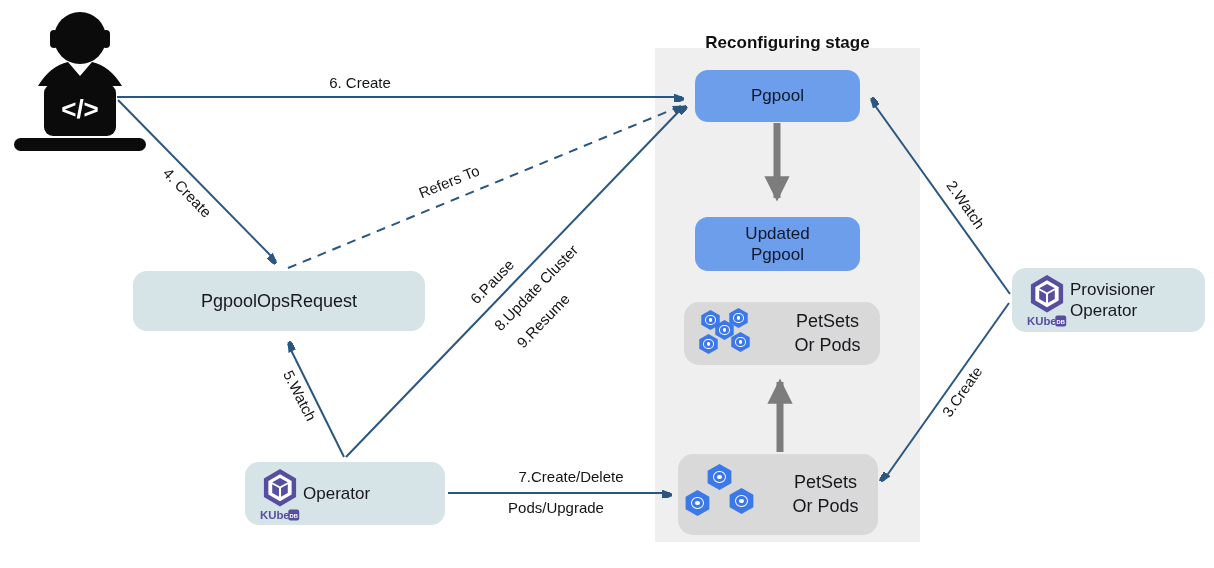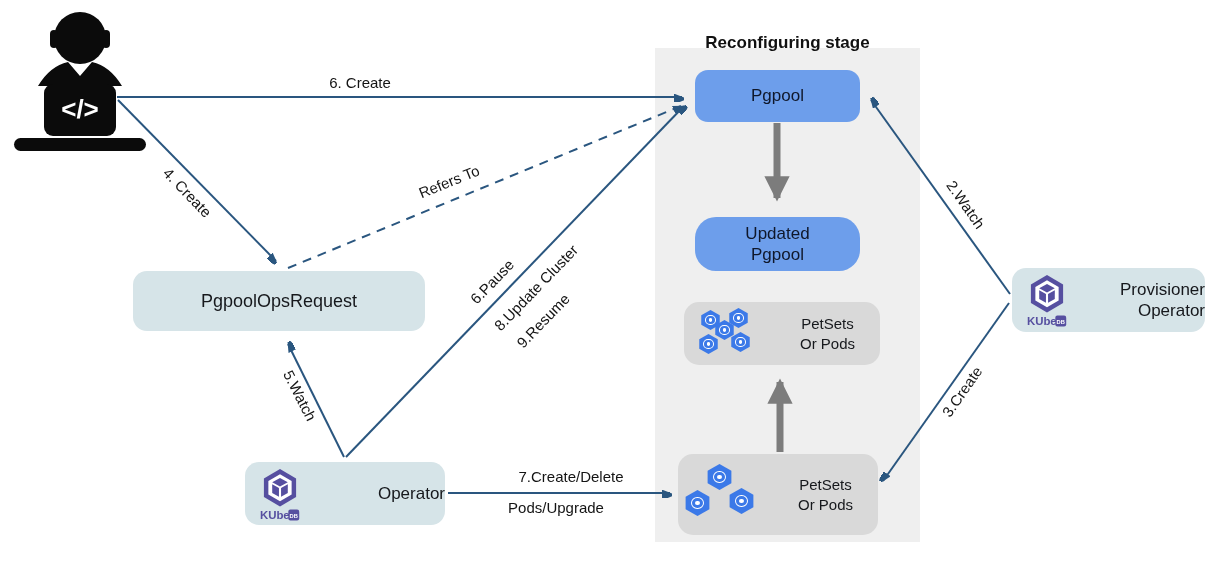--- a/index.html
+++ b/index.html
@@ -8,31 +8,31 @@
     font-family:"Liberation Sans","DejaVu Sans",sans-serif;
     overflow:hidden;color:#161616;
   }
   .abs{position:absolute;}
   
   .panel{left:655px;top:48px;width:265px;height:494px;background:#efefef;z-index:1;}
   .stage-title{left:655px;top:20px;width:265px;text-align:center;font-size:17px;font-weight:700;color:#111;z-index:4;margin-top:13px;}
   
   .node{display:flex;align-items:center;justify-content:center;text-align:center;z-index:2;}
   .blue{background:#6d9eeb;border-radius:13px;font-size:17px;color:#0f172a;}
-  .gray{background:#d9d9d9;border-radius:15px;font-size:15px;color:#16181c;}
+  .gray{background:#d9d9d9;border-radius:15px;font-size:18px;color:#16181c;}
   .teal{background:#d6e4e8;border-radius:14px;font-size:17px;color:#16181c;}
   .pgpool{left:695px;top:70px;width:165px;height:52px;}
-  .updated{left:695px;top:217px;width:165px;height:54px;line-height:1.25;border-radius:21px;}
+  .updated{left:695px;top:217px;width:165px;height:54px;line-height:1.25;}
   .petsets-top{left:684px;top:302px;width:196px;height:63px;justify-content:flex-end;padding-right:0;}
   .petsets-bottom{left:678px;top:454px;width:200px;height:81px;justify-content:flex-end;}
   .petsets-label{width:105px;line-height:1.3;}
   .opsrequest{left:133px;top:271px;width:292px;height:60px;font-size:18px;}
   .opsmanager{left:245px;top:462px;width:200px;height:63px;line-height:1.25;justify-content:flex-start;}
   .provisioner{left:1012px;top:268px;width:193px;height:64px;line-height:1.25;justify-content:flex-start;}
-  .op-text{flex:1;text-align:right;}
+  .op-text{flex:1;text-align:left;}
   .logo-wrap{width:46px;height:54px;margin-left:12px;flex:0 0 auto;}
   
   .pod{position:absolute;clip-path:polygon(50% 0,94% 26%,94% 74%,50% 100%,6% 74%,6% 26%);
        background:#3b79e8;display:flex;align-items:center;justify-content:center;}
   .pod .wheel{width:48%;height:48%;border:1.5px solid #fff;border-radius:50%;position:relative;box-sizing:border-box;}
   .pod .wheel::after{content:'';position:absolute;inset:28%;background:#fff;border-radius:50%;}
   
   .arrow-layer{left:0;top:0;width:1214px;height:568px;z-index:3;pointer-events:none;}
   
   .lbl{position:absolute;font-size:15px;color:#141414;text-align:center;white-space:nowrap;z-index:4;}

